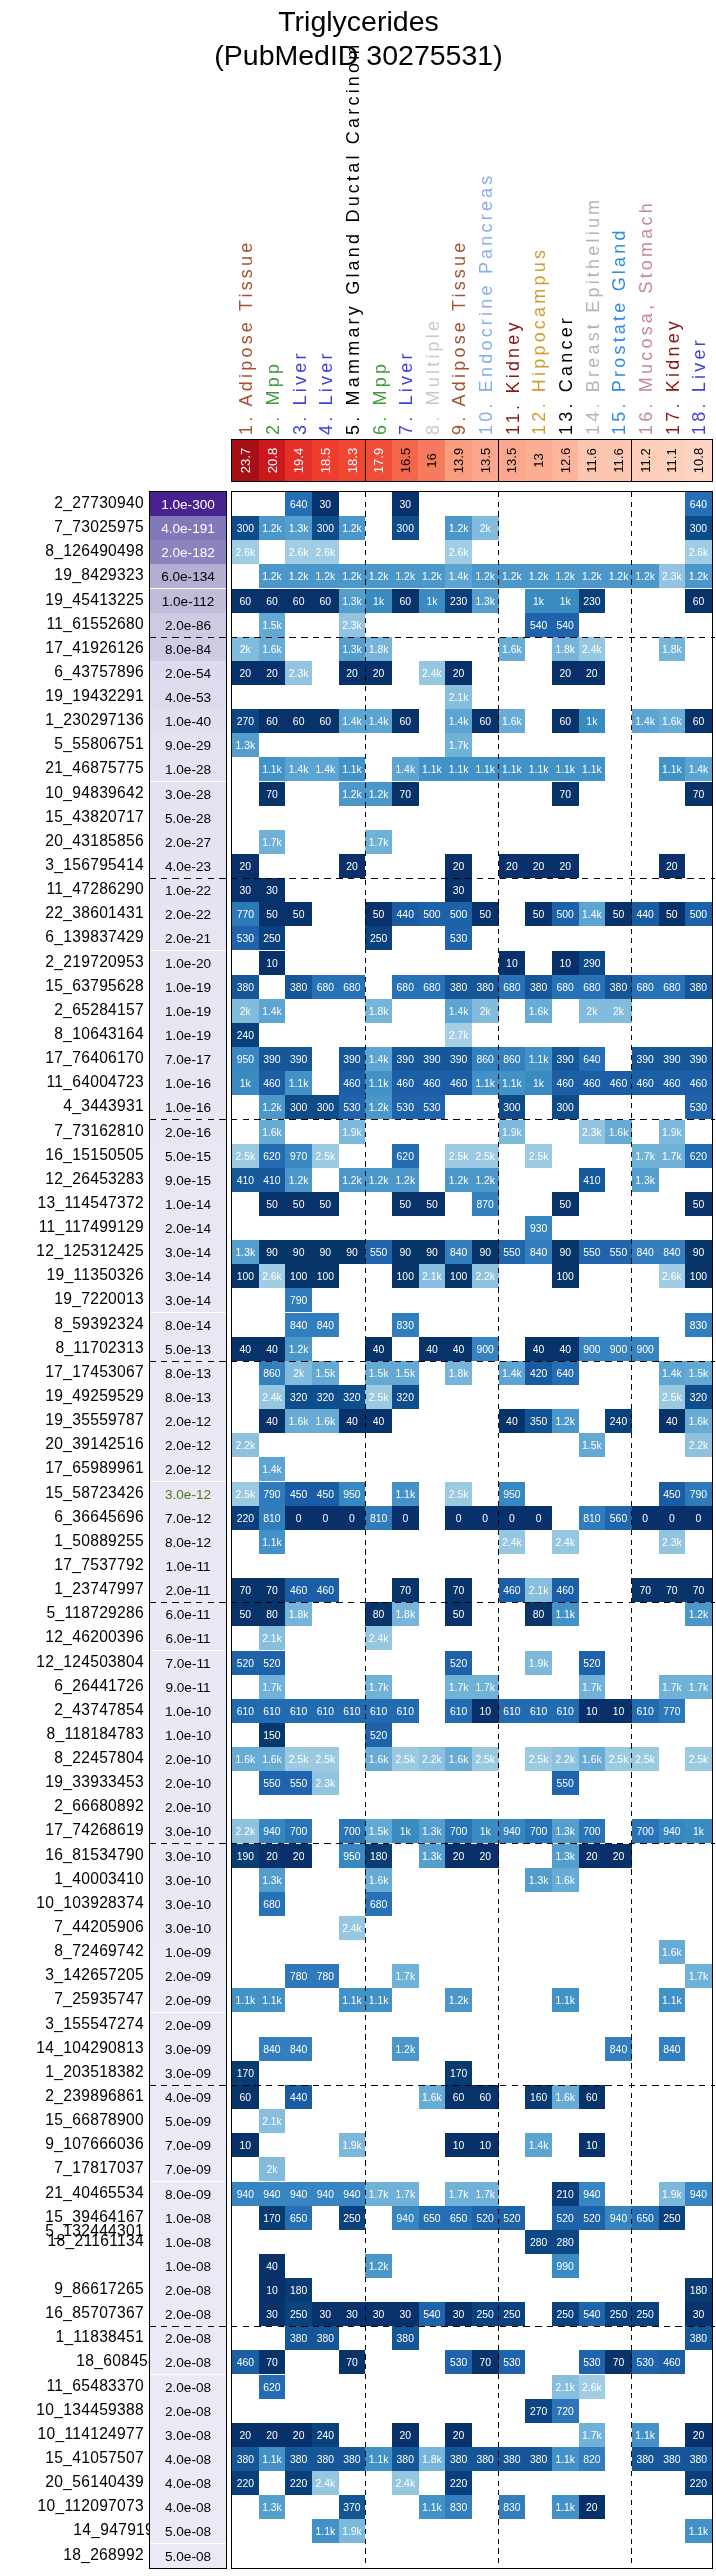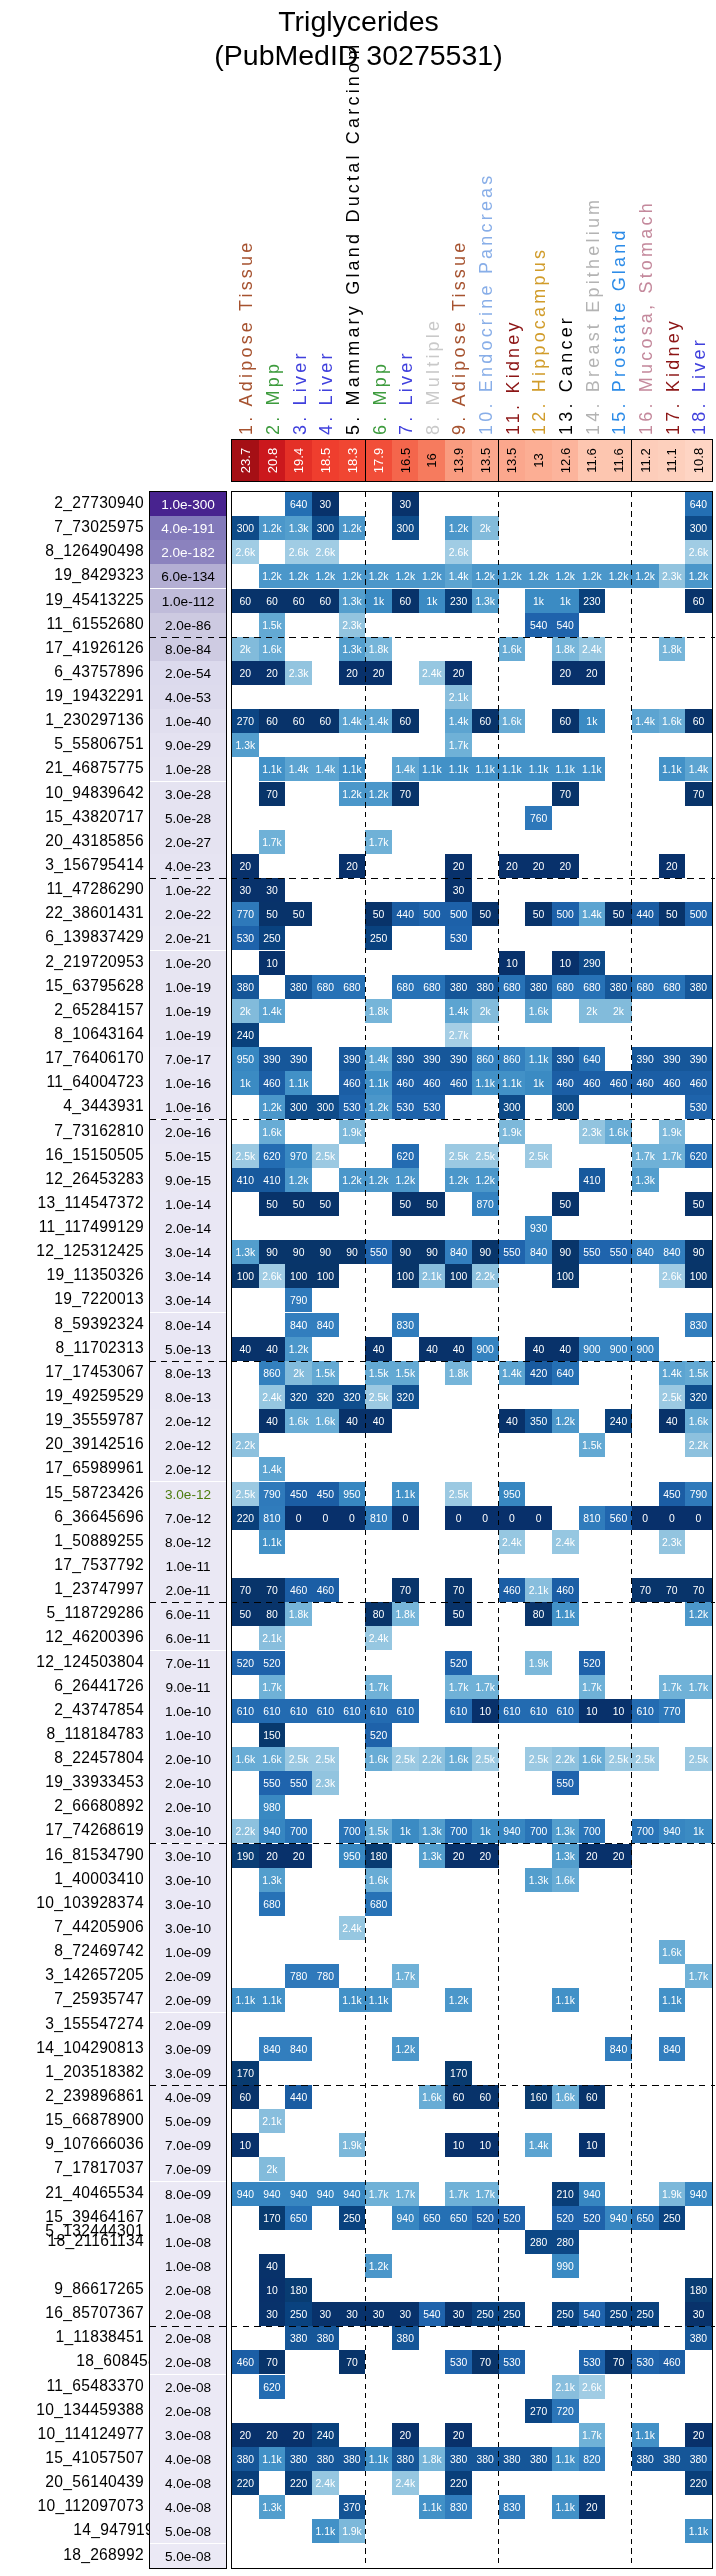--- a/index.html
+++ b/index.html
@@ -544,40 +544,20 @@
       <div class="cell"></div>
       <div class="cell"></div>
       <div class="cell"></div>
       <div class="cell" style="background: rgb(8, 52, 106);">70</div>
       <div class="cell"></div>
       <div class="cell"></div>
       <div class="cell"></div>
       <div class="cell"></div>
       <div class="cell" style="background: rgb(8, 52, 106);">70</div>
     </div>
-    <div class="hrow" style="top: 314px; height: 24px;">
-      <div class="cell"></div>
-      <div class="cell"></div>
-      <div class="cell"></div>
-      <div class="cell"></div>
-      <div class="cell"></div>
-      <div class="cell"></div>
-      <div class="cell"></div>
-      <div class="cell"></div>
-      <div class="cell"></div>
-      <div class="cell"></div>
-      <div class="cell"></div>
-      <div class="cell" style="background: rgb(46, 120, 186);">760</div>
-      <div class="cell"></div>
-      <div class="cell"></div>
-      <div class="cell"></div>
-      <div class="cell"></div>
-      <div class="cell"></div>
-      <div class="cell"></div>
-    </div>
     <div class="hrow" style="top: 338px; height: 24px;">
       <div class="cell"></div>
       <div class="cell" style="background: rgb(111, 177, 215);">1.7k</div>
       <div class="cell"></div>
       <div class="cell"></div>
       <div class="cell"></div>
       <div class="cell" style="background: rgb(111, 177, 215);">1.7k</div>
       <div class="cell"></div>
       <div class="cell"></div>
       <div class="cell"></div>
@@ -1364,40 +1344,20 @@
       <div class="cell"></div>
       <div class="cell"></div>
       <div class="cell"></div>
       <div class="cell" style="background: rgb(31, 100, 173);">550</div>
       <div class="cell"></div>
       <div class="cell"></div>
       <div class="cell"></div>
       <div class="cell"></div>
       <div class="cell"></div>
     </div>
-    <div class="hrow" style="top: 1303px; height: 24px;">
-      <div class="cell"></div>
-      <div class="cell" style="background: rgb(57, 137, 194);">980</div>
-      <div class="cell"></div>
-      <div class="cell"></div>
-      <div class="cell"></div>
-      <div class="cell"></div>
-      <div class="cell"></div>
-      <div class="cell"></div>
-      <div class="cell"></div>
-      <div class="cell"></div>
-      <div class="cell"></div>
-      <div class="cell"></div>
-      <div class="cell"></div>
-      <div class="cell"></div>
-      <div class="cell"></div>
-      <div class="cell"></div>
-      <div class="cell"></div>
-      <div class="cell"></div>
-    </div>
     <div class="hrow" style="top: 1327px; height: 24px;">
       <div class="cell" style="background: rgb(141, 193, 222);">2.2k</div>
       <div class="cell" style="background: rgb(55, 134, 193);">940</div>
       <div class="cell" style="background: rgb(41, 116, 183);">700</div>
       <div class="cell"></div>
       <div class="cell" style="background: rgb(41, 116, 183);">700</div>
       <div class="cell" style="background: rgb(99, 169, 211);">1.5k</div>
       <div class="cell" style="background: rgb(59, 139, 195);">1k</div>
       <div class="cell" style="background: rgb(83, 158, 205);">1.3k</div>
       <div class="cell" style="background: rgb(41, 116, 183);">700</div>

